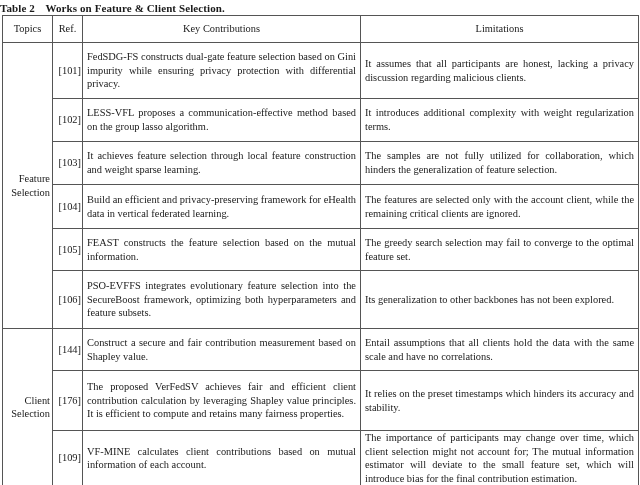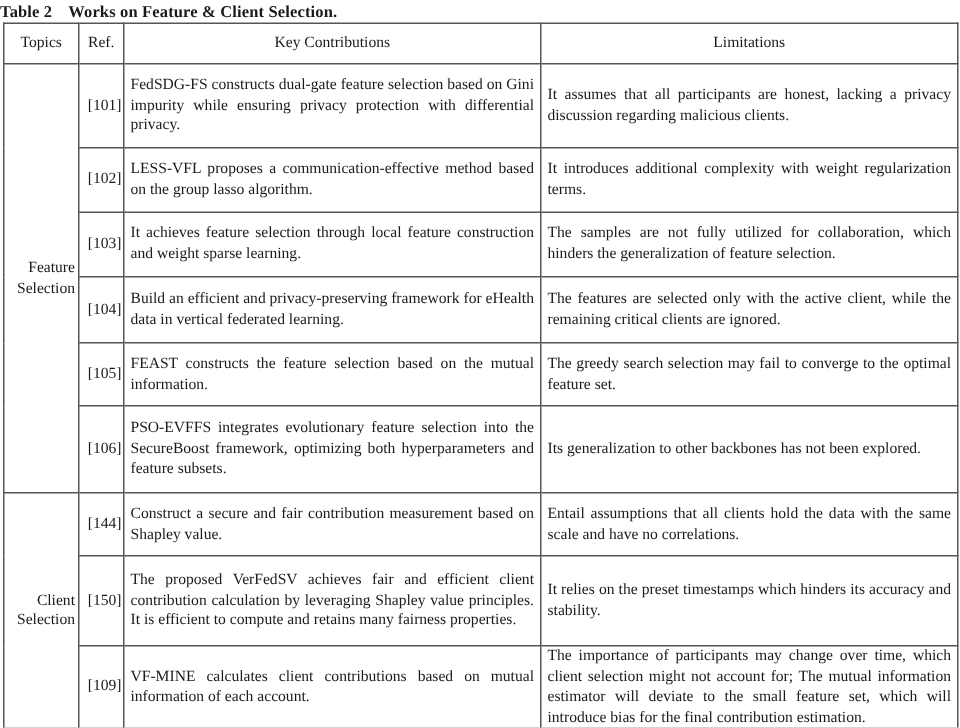--- a/index.html
+++ b/index.html
@@ -103,21 +103,21 @@
       <td class="text">It introduces additional complexity with weight regularization terms.</td>
     </tr>
     <tr class="r103">
       <td class="ref">[103]</td>
       <td class="text">It achieves feature selection through local feature construction and weight sparse learning.</td>
       <td class="text">The samples are not fully utilized for collaboration, which hinders the generalization of feature selection.</td>
     </tr>
     <tr class="r104">
       <td class="ref">[104]</td>
       <td class="text">Build an efficient and privacy-preserving framework for eHealth data in vertical federated learning.</td>
-      <td class="text">The features are selected only with the active client, while the remaining critical clients are ignored.</td>
+      <td class="text">The features are selected only with the account client, while the remaining critical clients are ignored.</td>
     </tr>
     <tr class="r105">
       <td class="ref">[105]</td>
       <td class="text">FEAST constructs the feature selection based on the mutual information.</td>
       <td class="text">The greedy search selection may fail to converge to the optimal feature set.</td>
     </tr>
     <tr class="r106">
       <td class="ref">[106]</td>
       <td class="text">PSO-EVFFS integrates evolutionary feature selection into the SecureBoost framework, optimizing both hyperparameters and feature subsets.</td>
       <td class="text">Its generalization to other backbones has not been explored.</td>
@@ -125,21 +125,21 @@
     <tr class="r107">
       <td class="topic" rowspan="3">
         <span>Client</span><br>
         <span>Selection</span>
       </td>
       <td class="ref">[144]</td>
       <td class="text">Construct a secure and fair contribution measurement based on Shapley value.</td>
       <td class="text">Entail assumptions that all clients hold the data with the same scale and have no correlations.</td>
     </tr>
     <tr class="r108">
-      <td class="ref">[150]</td>
+      <td class="ref">[176]</td>
       <td class="text">The proposed VerFedSV achieves fair and efficient client contribution calculation by leveraging Shapley value principles. It is efficient to compute and retains many fairness properties.</td>
       <td class="text">It relies on the preset timestamps which hinders its accuracy and stability.</td>
     </tr>
     <tr class="r109">
       <td class="ref">[109]</td>
       <td class="text">VF-MINE calculates client contributions based on mutual information of each account.</td>
       <td class="text">The importance of participants may change over time, which client selection might not account for; The mutual information estimator will deviate to the small feature set, which will introduce bias for the final contribution estimation.</td>
     </tr>
   </tbody>
 </table>

